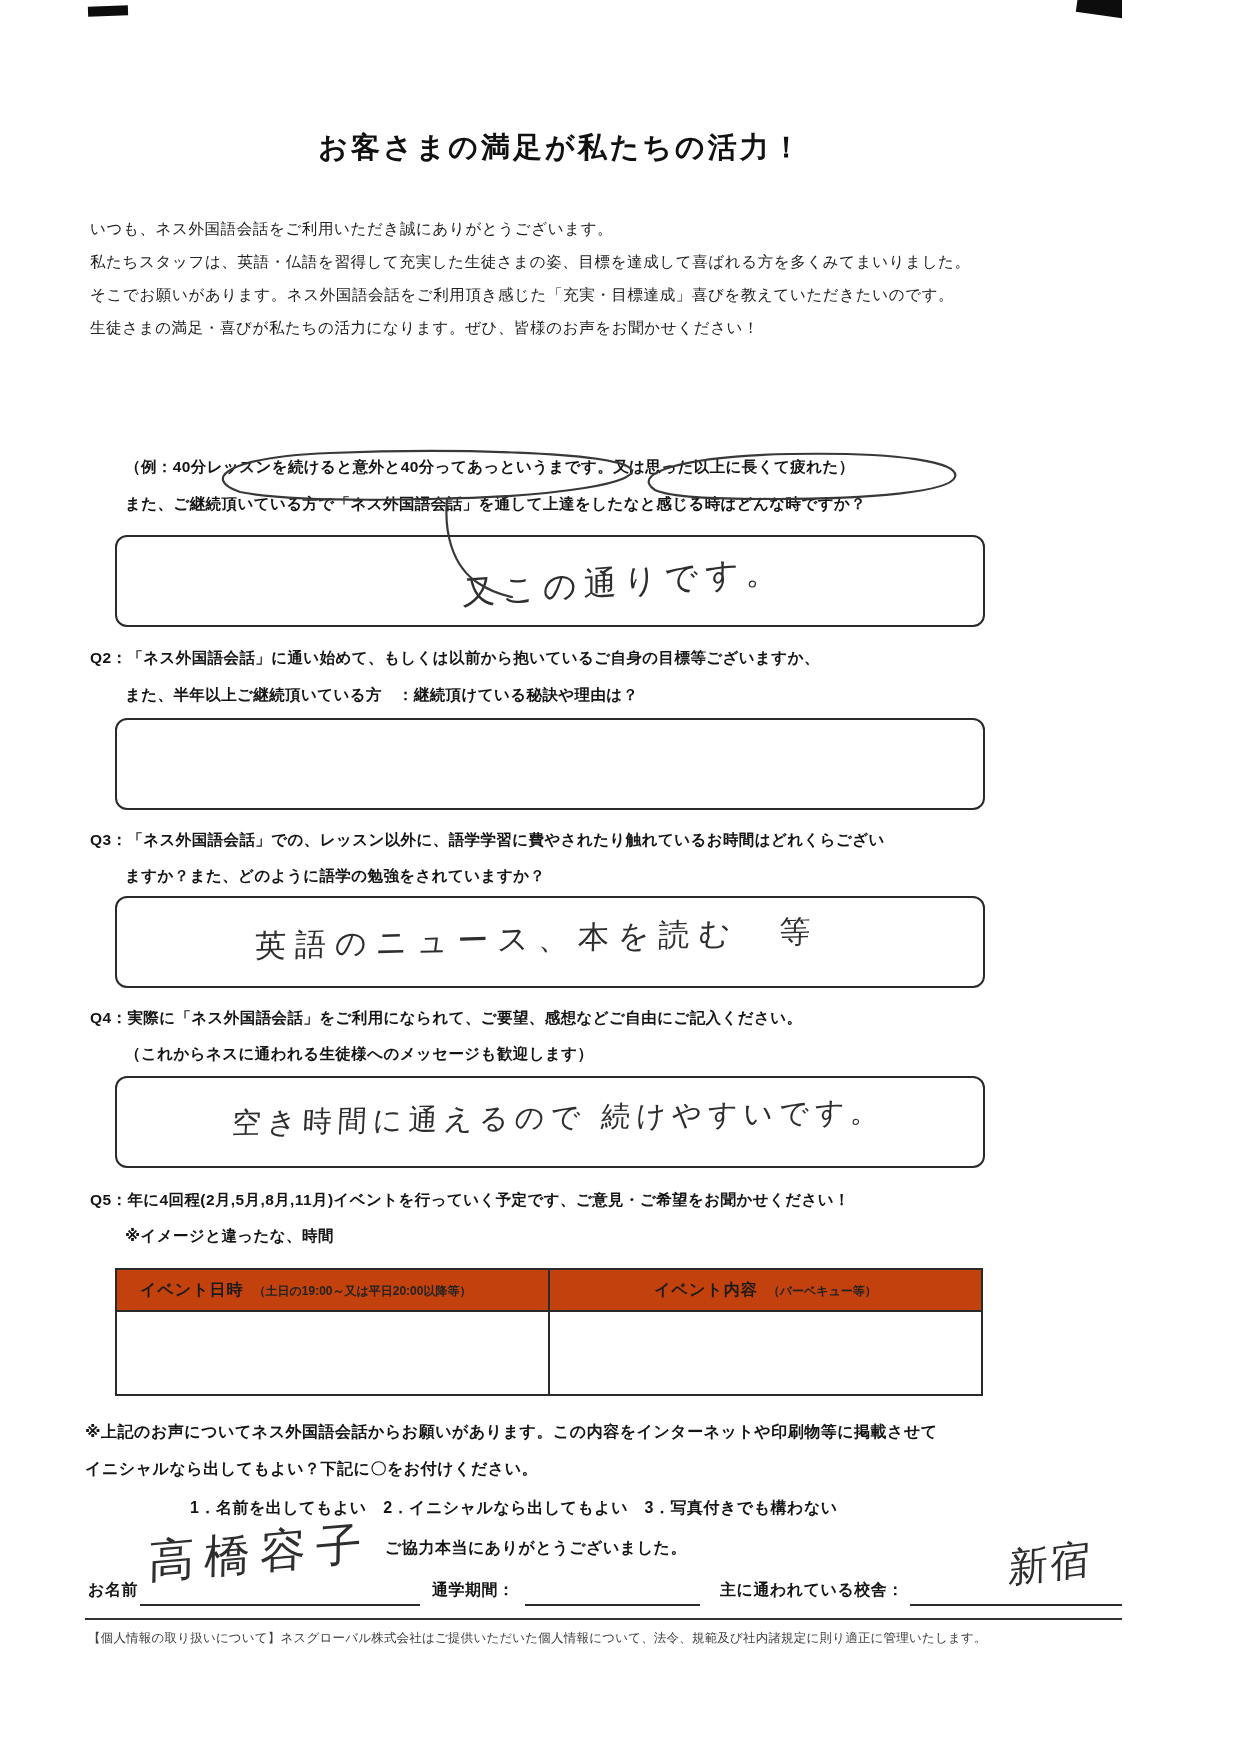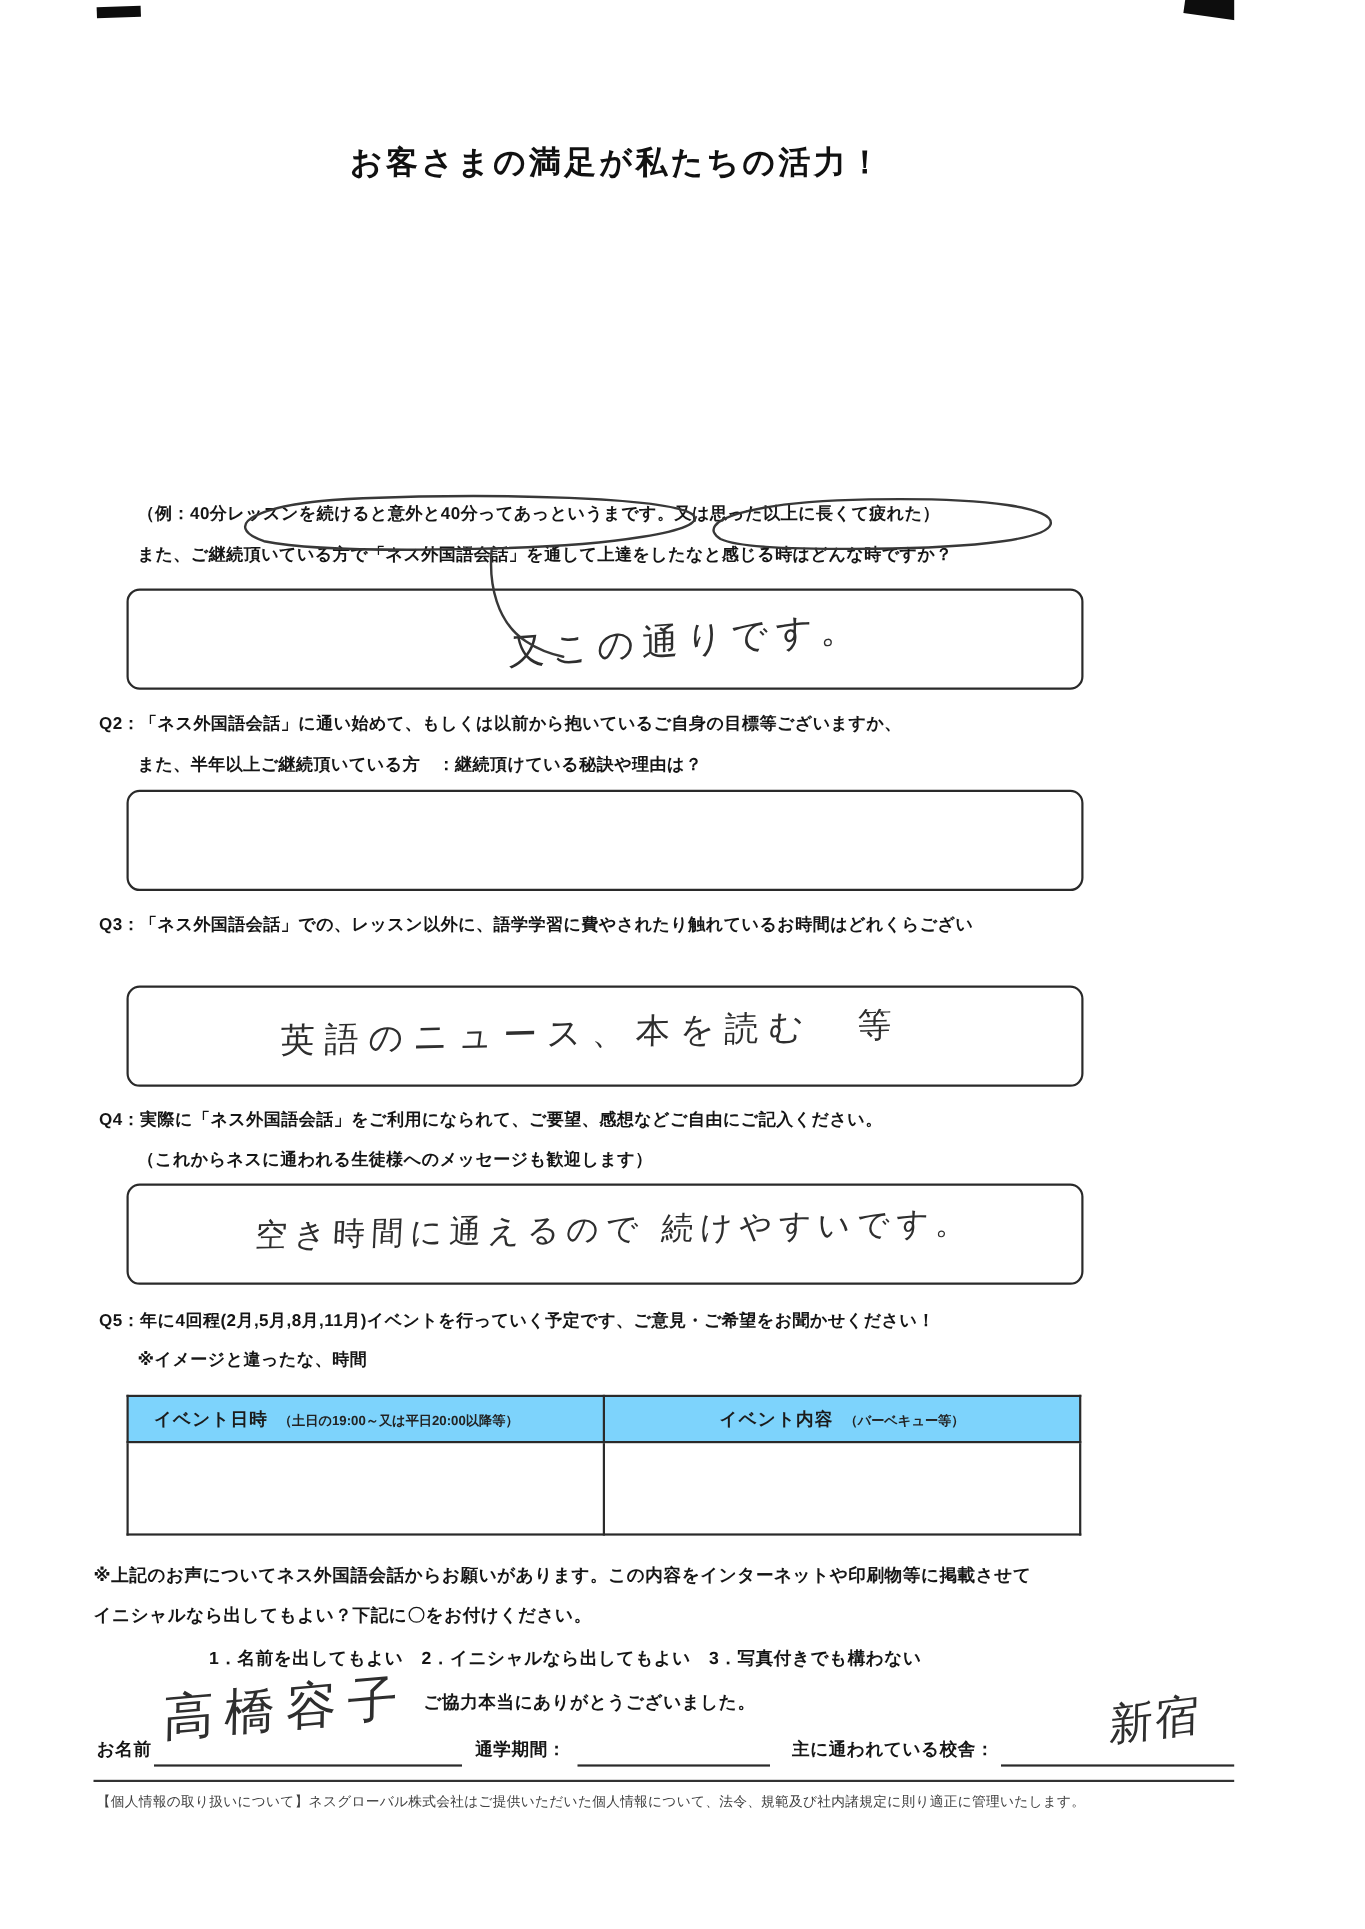--- a/index.html
+++ b/index.html
@@ -25,21 +25,21 @@
   .hw-a1{font-size:33px;letter-spacing:7px;transform:rotate(-4deg) skewX(-4deg);}
   .hw-a3{font-size:31px;letter-spacing:9px;transform:rotate(-1.5deg) skewX(-3deg);}
   .hw-a4{font-size:29px;letter-spacing:6px;transform:rotate(-1deg) skewX(-4deg);}
   .hw-name{font-size:46px;letter-spacing:10px;transform:rotate(-5deg) skewX(-6deg);}
   .hw-school{font-size:40px;letter-spacing:2px;transform:rotate(-7deg) skewX(-8deg);}
   table.event{
     position:absolute;left:115px;top:1268px;width:868px;height:120px;
     border-collapse:collapse;table-layout:fixed;
   }
   table.event td{border:2px solid #2a2a2a;vertical-align:middle;}
-  td.hdr{height:38px;background:#7dd3fc;}
+  td.hdr{height:38px;background:#c2410c;}
   td.body-cell{height:80px;}
   .hdr-inner{display:flex;align-items:baseline;justify-content:center;gap:10px;}
   .hdr-main{font-size:16px;font-weight:bold;letter-spacing:1px;}
   .hdr-note{font-size:12px;font-weight:bold;color:#222;}
   .foot-bold{font-size:16px;font-weight:bold;letter-spacing:.5px;color:#151515;}
   .underline{position:absolute;height:2px;background:#2a2a2a;}
   .divider{position:absolute;left:85px;width:1070px;height:2px;background:#333;}
   .fineprint{font-size:12.5px;font-weight:normal;color:#404040;letter-spacing:.2px;}
   .artifact{position:absolute;background:#0d0d0d;}
   svg.annot{position:absolute;left:0;top:0;pointer-events:none;}
@@ -48,31 +48,38 @@
 <body>
 
 <div class="page">
 
   <div class="artifact" style="left:88px;top:6px;width:40px;height:10px;transform:rotate(-2deg);"></div>
   <div class="artifact" style="left:1078px;top:0;width:58px;height:20px;transform:rotate(8deg);transform-origin:right top;"></div>
   <div class="artifact" style="left:1230px;top:632px;width:11px;height:26px;"></div>
 
   <h1 class="abs title">お客さまの満足が私たちの活力！</h1>
 
+  <div class="abs intro" style="left:90px;top:220px;">
+    <p>いつも、ネス外国語会話をご利用いただき誠にありがとうございます。</p>
+    <p>私たちスタッフは、英語・仏語を習得して充実した生徒さまの姿、目標を達成して喜ばれる方を多くみてまいりました。</p>
+    <p>そこでお願いがあります。ネス外国語会話をご利用頂き感じた「充実・目標達成」喜びを教えていただきたいのです。</p>
+    <p>生徒さまの満足・喜びが私たちの活力になります。ぜひ、皆様のお声をお聞かせください！</p>
+  </div>
 
   <p class="abs q" style="left:125px;top:457px;">（例：40分レッスンを続けると意外と40分ってあっというまです。又は思った以上に長くて疲れた）</p>
   <p class="abs q" style="left:125px;top:494px;">また、ご継続頂いている方で「ネス外国語会話」を通して上達をしたなと感じる時はどんな時ですか？</p>
   <div class="answer-box" style="left:115px;top:535px;width:866px;height:88px;"></div>
   <span class="hand hw-a1" style="left:462px;top:560px;">又この通りです。</span>
 
   <p class="abs q" style="left:90px;top:648px;">Q2：「ネス外国語会話」に通い始めて、もしくは以前から抱いているご自身の目標等ございますか、</p>
   <p class="abs q" style="left:125px;top:685px;">また、半年以上ご継続頂いている方　：継続頂けている秘訣や理由は？</p>
   <div class="answer-box" style="left:115px;top:718px;width:866px;height:88px;"></div>
 
   <p class="abs q" style="left:90px;top:830px;">Q3：「ネス外国語会話」での、レッスン以外に、語学学習に費やされたり触れているお時間はどれくらござい</p>
+  <p class="abs q" style="left:125px;top:866px;">ますか？また、どのように語学の勉強をされていますか？</p>
   <div class="answer-box" style="left:115px;top:896px;width:866px;height:88px;"></div>
   <span class="hand hw-a3" style="left:255px;top:918px;">英語のニュース、本を読む　等</span>
 
   <p class="abs q" style="left:90px;top:1008px;">Q4：実際に「ネス外国語会話」をご利用になられて、ご要望、感想などご自由にご記入ください。</p>
   <p class="abs q" style="left:125px;top:1044px;">（これからネスに通われる生徒様へのメッセージも歓迎します）</p>
   <div class="answer-box" style="left:115px;top:1076px;width:866px;height:88px;"></div>
   <span class="hand hw-a4" style="left:232px;top:1098px;">空き時間に通えるので 続けやすいです。</span>
 
   <p class="abs q" style="left:90px;top:1190px;">Q5：年に4回程(2月,5月,8月,11月)イベントを行っていく予定です、ご意見・ご希望をお聞かせください！</p>
   <p class="abs q" style="left:125px;top:1226px;">※イメージと違ったな、時間</p>

